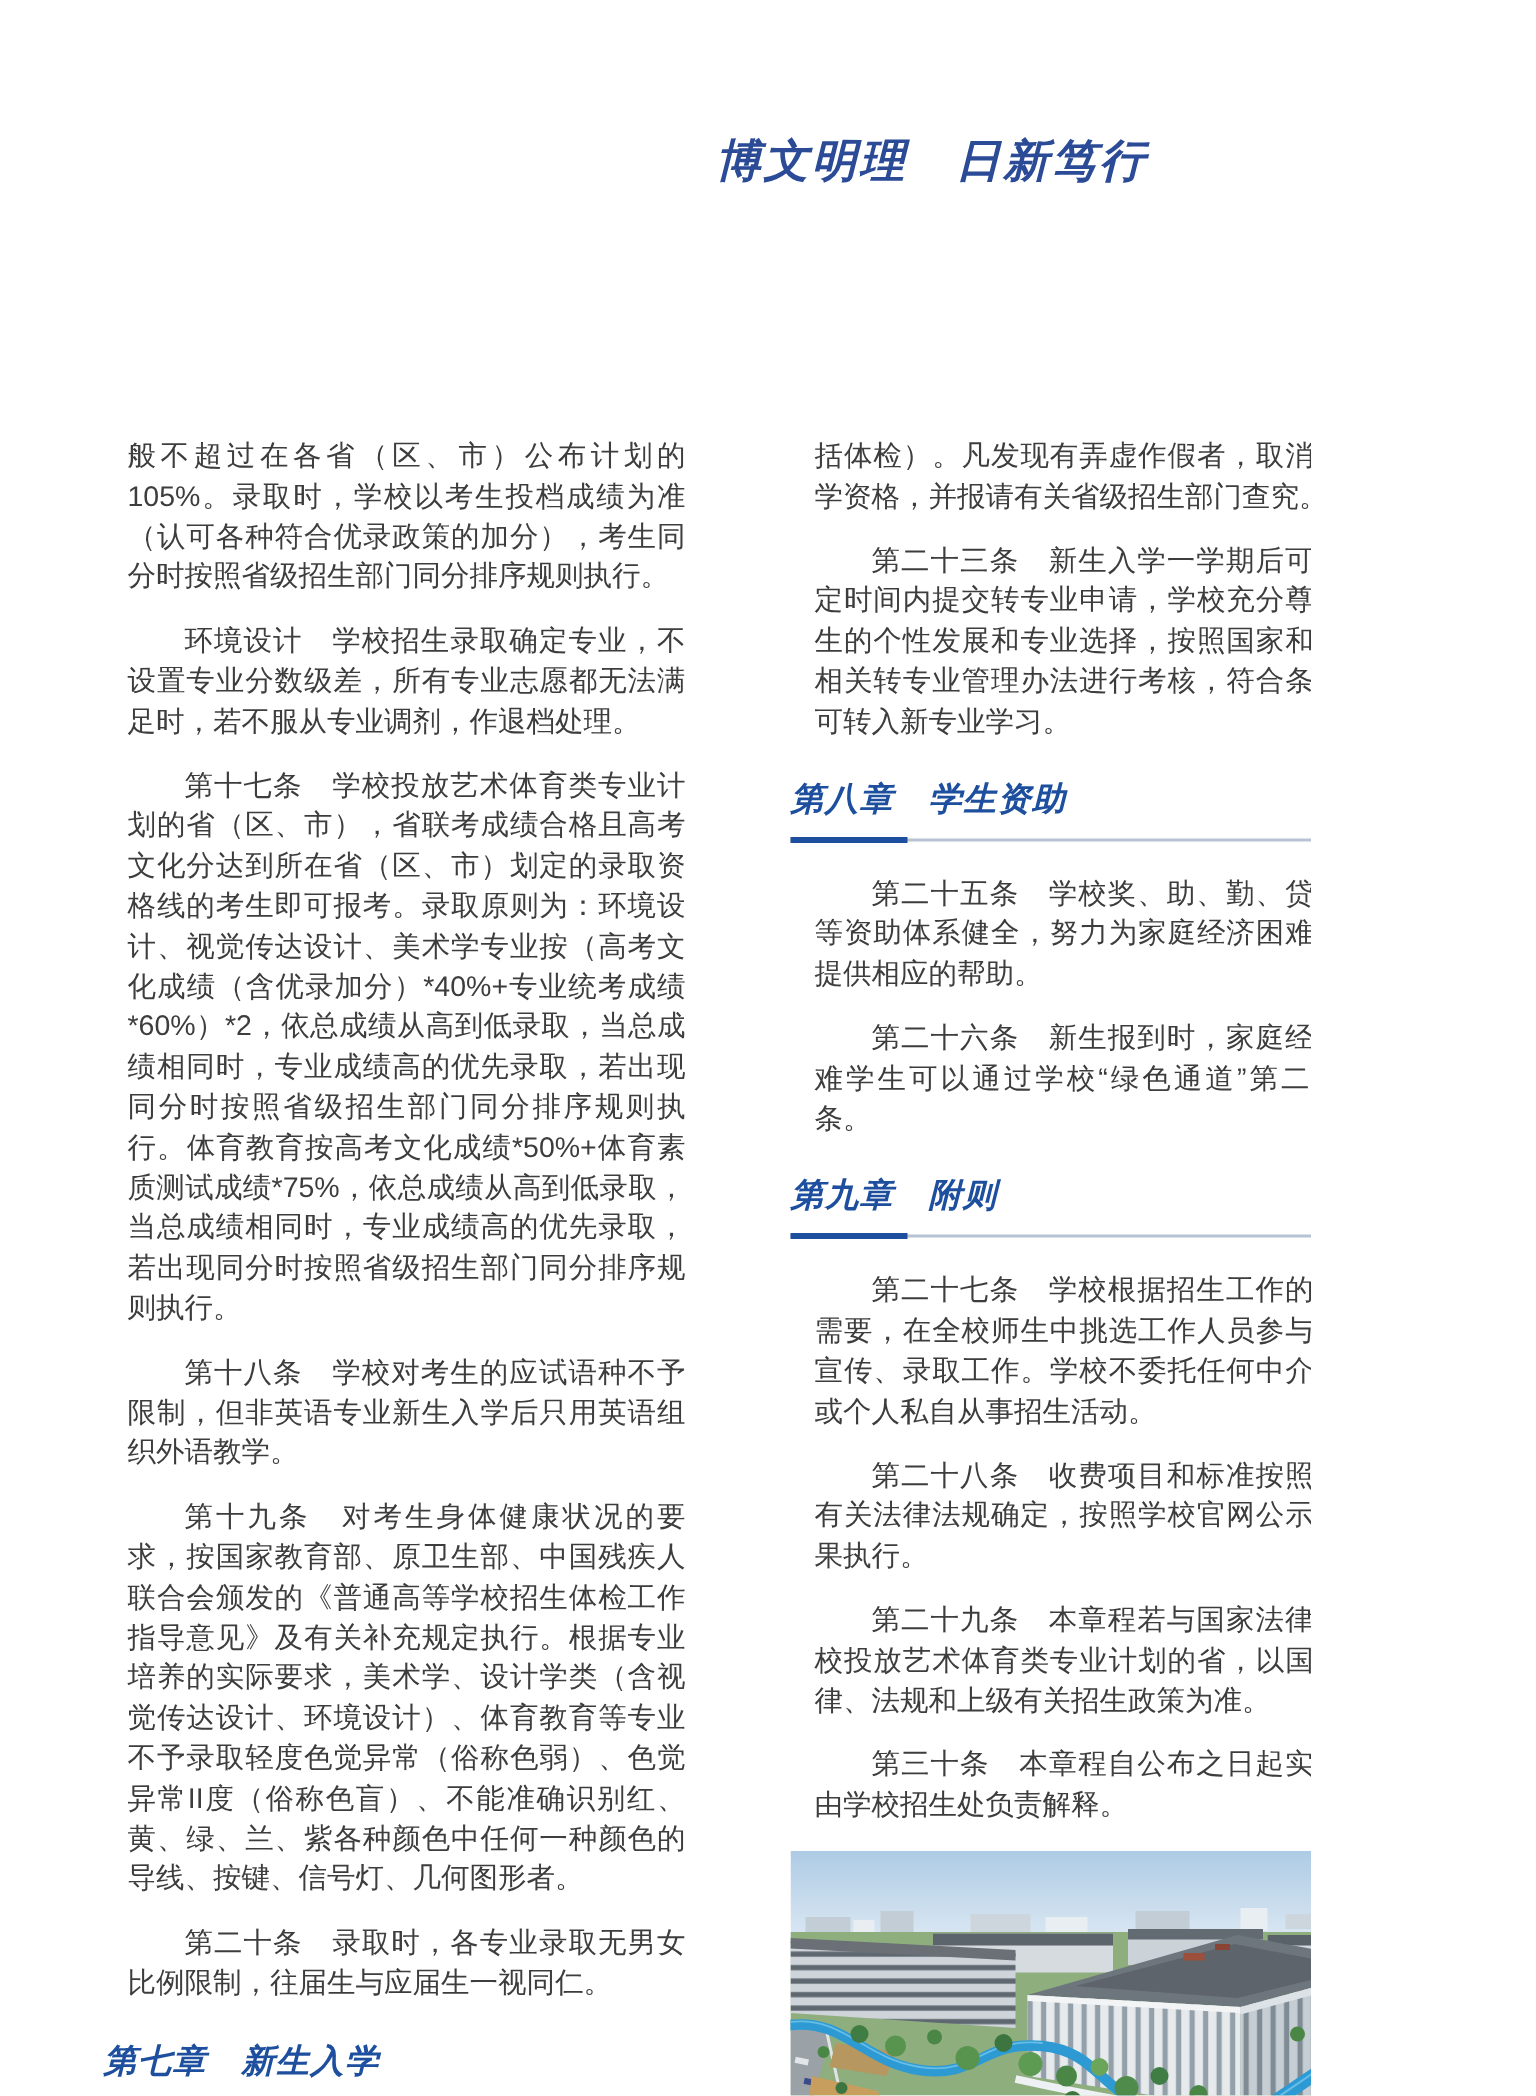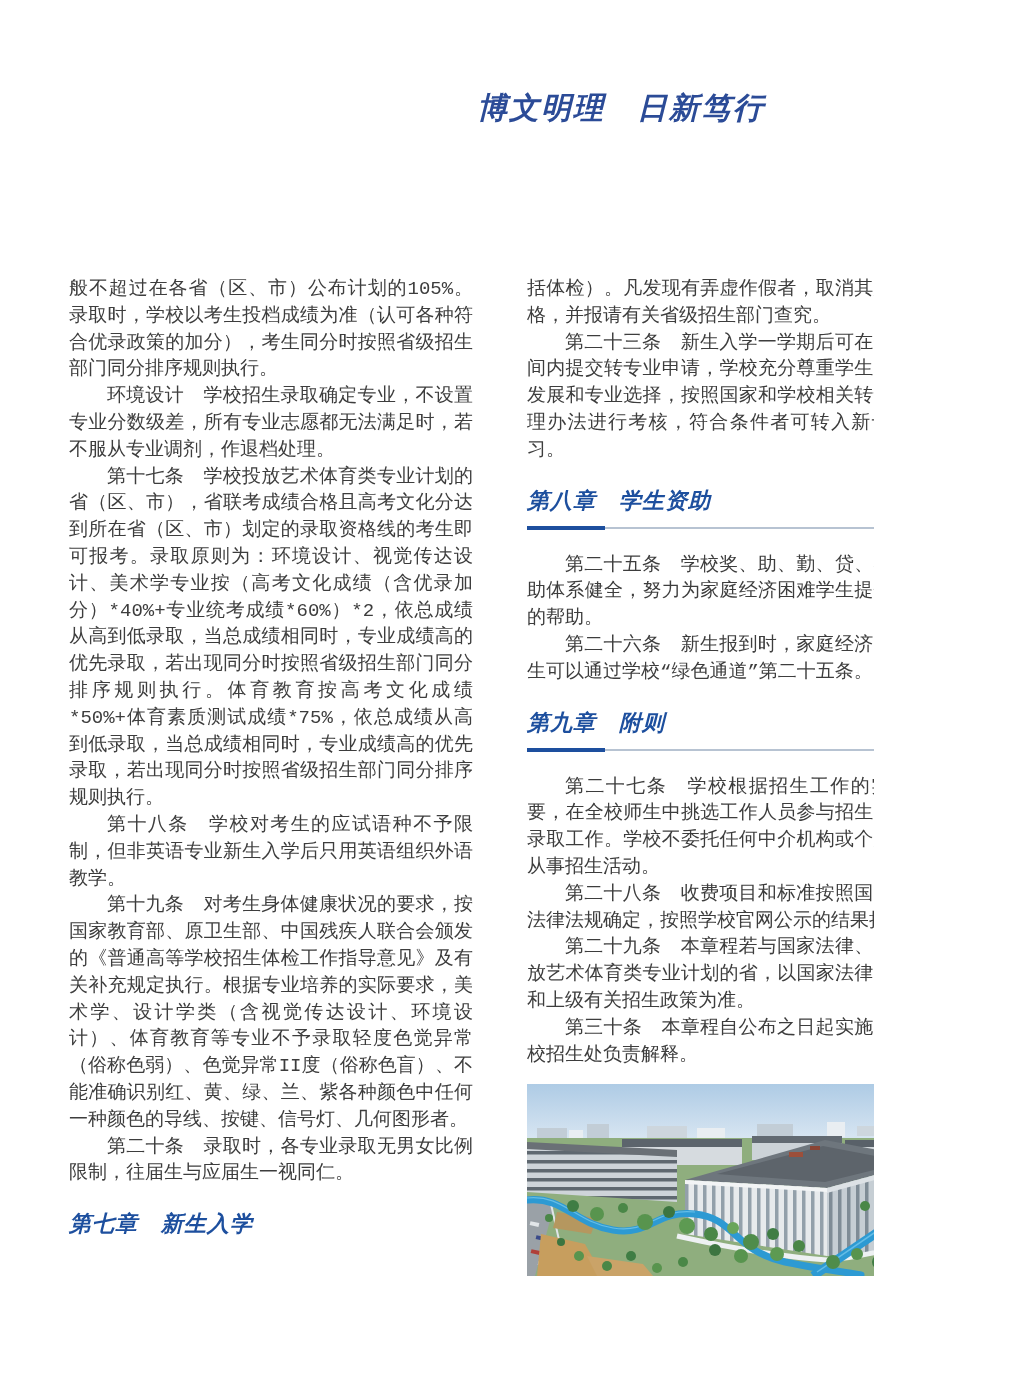--- a/index.html
+++ b/index.html
@@ -11,21 +11,21 @@
          font-weight:bold;font-style:italic;color:#2b4b97;letter-spacing:2px;white-space:nowrap;}
   .diamond{position:absolute;left:917px;top:107px;width:8px;height:8px;
            border:1.5px solid #2b4b97;transform:rotate(45deg);background:#ffffff;}
   .header-rule{position:absolute;left:937px;top:111px;width:87px;height:2px;background:#2b4b97;}
 
   
   .col{position:absolute;top:276px;width:404px;font-size:19px;line-height:26.8px;
        color:#3d3d3d;text-align:justify;}
   .col-left{left:69px;}
   .col-right{left:527px;}
-  .col p{margin:0;text-indent:2em;font-family:Liberation Mono, monospace;}
+  .col p{margin:16px;text-indent:2em;}
   .col p.no-indent{text-indent:0;}
 
   h2.chapter{margin:22px 0 0 0;font-size:22px;line-height:30px;color:#1d4f9e;
              font-weight:bold;letter-spacing:1px;text-indent:0;font-style:italic;}
   .rule-row{position:relative;height:4px;margin:10px 0 22px 0;}
   .rule-row .light{position:absolute;left:0;right:0;top:1px;height:2px;background:#b7c3d2;}
   .rule-row .dark{position:absolute;left:0;top:0;width:78px;height:4px;background:#1d4f9e;}
 
   figure.campus-photo{margin:16px 0 0 0;width:404px;height:192px;display:block;}
   figure.campus-photo svg{display:block;}

